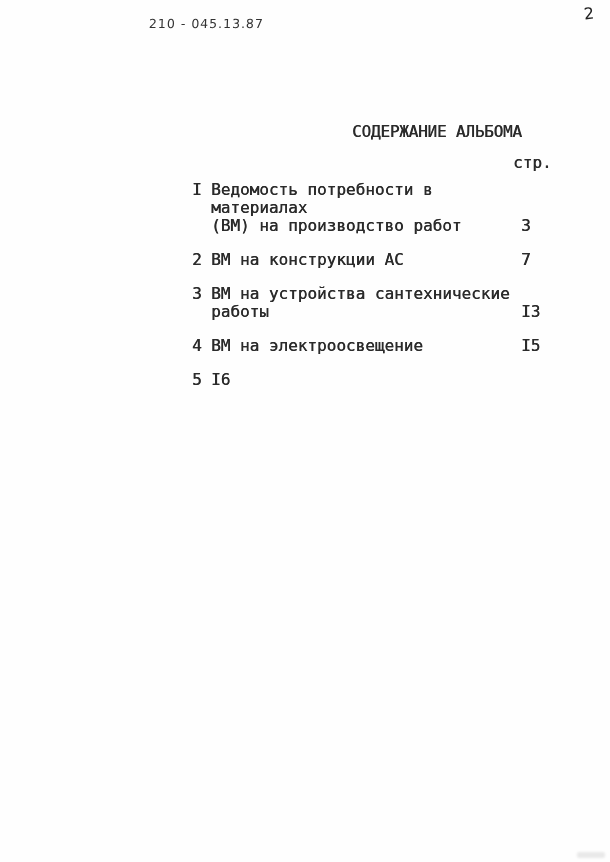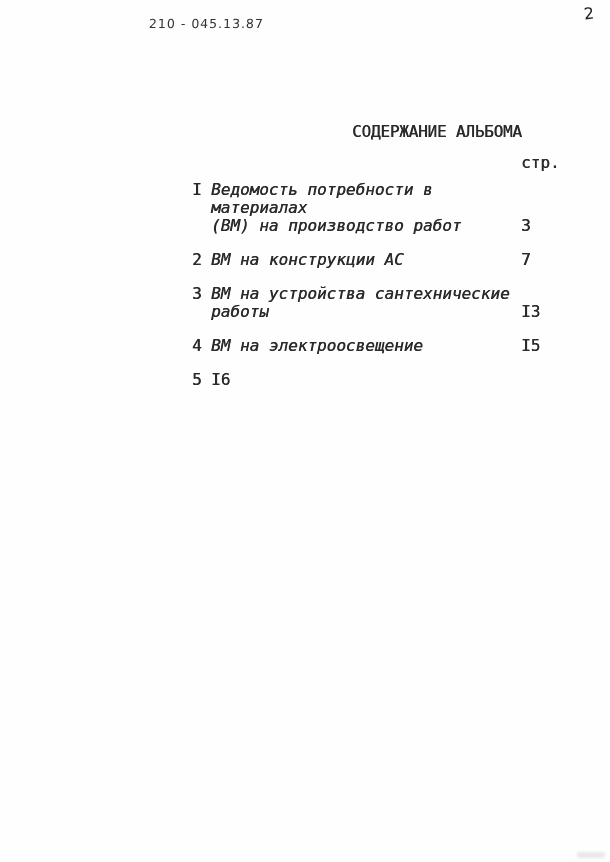--- a/index.html
+++ b/index.html
@@ -47,39 +47,37 @@
     position: absolute;
     left: 352px;
     top: 123px;
     letter-spacing: -0.2px;
     white-space: nowrap;
   }
   .page-col-header {
     position: absolute;
     left: 513px;
     top: 154px;
-    margin-left: 8px;
   }
   .toc {
     position: absolute;
     left: 192px;
     top: 181px;
     width: 360px;
   }
   .toc-row {
     display: grid;
     grid-template-columns: 19px 310px 1fr;
     margin-bottom: 16px;
   }
   .row-num {
     white-space: nowrap;
   }
   .row-text {
     white-space: pre-line;
-    font-style: italic;
   }
   .row-page {
     align-self: end;
     text-align: left;
     white-space: nowrap;
   }
   .smudge {
     position: absolute;
     left: 577px;
     top: 852px;

